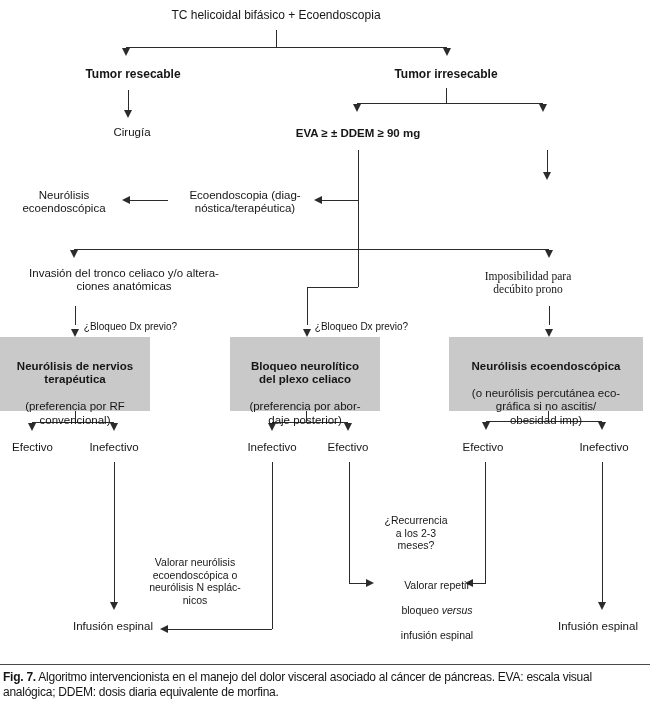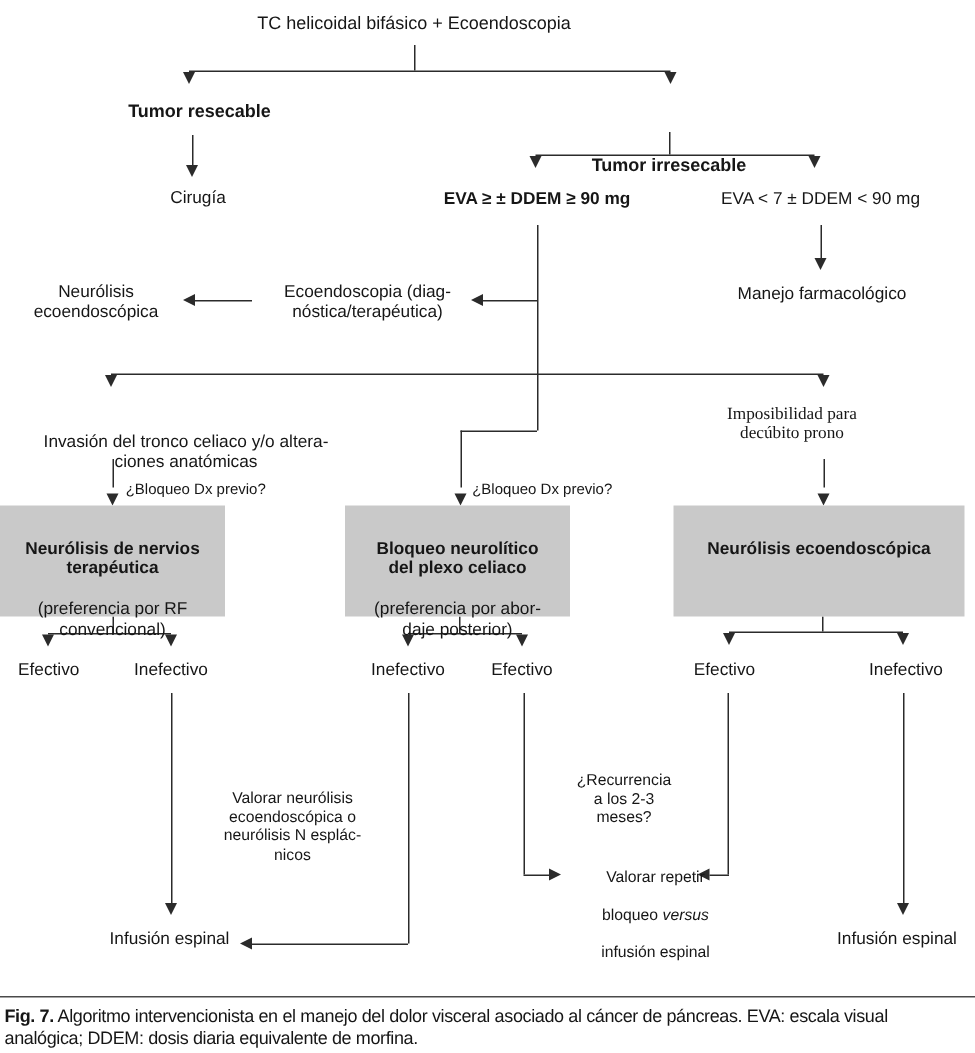--- a/index.html
+++ b/index.html
@@ -103,34 +103,32 @@
   <div class="v" style="left:485px;top:462px;height:121px;"></div>
   <div class="h" style="left:473px;top:583px;width:13px;"></div>
   <div class="al" style="left:465px;top:579px;"></div>
 
   <div class="v" style="left:602px;top:462px;height:140px;"></div>
   <div class="ad" style="left:598px;top:602px;"></div>
 
   <div class="t fs12" style="left:116px;top:9px;width:320px;">TC helicoidal bifásico + Ecoendoscopia</div>
 
   <div class="t fs12 b" style="left:53px;top:68px;width:160px;">Tumor resecable</div>
-  <div class="t fs12 b" style="left:366px;top:68px;width:160px;margin-top:36px;">Tumor irresecable</div>
+  <div class="t fs12 b" style="left:366px;top:68px;width:160px;">Tumor irresecable</div>
 
   <div class="t" style="left:72px;top:126px;width:120px;">Cirugía</div>
   <div class="t" style="left:266px;top:127px;width:184px;font-weight:bold;">EVA ≥ ± DDEM ≥ 90 mg</div>
-  <div class="t" style="left:455px;top:127px;width:184px;">EVA &lt; 7 ± DDEM &lt; 90 mg</div>
 
-  <div class="t" style="left:468px;top:190px;width:160px;">Manejo farmacológico</div>
 
   <div class="t" style="left:4px;top:189px;width:120px;">Neurólisis
 ecoendoscópica</div>
   <div class="t" style="left:175px;top:189px;width:140px;">Ecoendoscopia (diag-
 nóstica/terapéutica)</div>
 
-  <div class="t" style="left:9px;top:267px;width:230px;margin-top:22px;">Invasión del tronco celiaco y/o altera-
+  <div class="t" style="left:9px;top:267px;width:230px;">Invasión del tronco celiaco y/o altera-
 ciones anatómicas</div>
   <div class="t" style="left:448px;top:270px;width:160px;font-family:Liberation Serif, serif;">Imposibilidad para
 decúbito prono</div>
 
   <div class="t sm left" style="left:83px;top:321px;width:95px;">¿Bloqueo Dx previo?</div>
   <div class="t sm left" style="left:314px;top:321px;width:95px;">¿Bloqueo Dx previo?</div>
 
   <div class="box" style="left:0px;top:337px;width:150px;height:74px;">
     <div class="b">Neurólisis de nervios
 terapéutica</div>
@@ -138,30 +136,33 @@
 convencional)</div>
   </div>
   <div class="box" style="left:230px;top:337px;width:150px;height:74px;">
     <div class="b">Bloqueo neurolítico
 del plexo celiaco</div>
     <div>(preferencia por abor-
 daje posterior)</div>
   </div>
   <div class="box" style="left:449px;top:337px;width:194px;height:74px;">
     <div class="b">Neurólisis ecoendoscópica</div>
+    <div>(o neurólisis percutánea eco-
+gráfica si no ascitis/
+obesidad imp)</div>
   </div>
 
   <div class="t" style="left:0px;top:441px;width:65px;">Efectivo</div>
   <div class="t" style="left:75px;top:441px;width:78px;">Inefectivo</div>
   <div class="t" style="left:233px;top:441px;width:78px;">Inefectivo</div>
   <div class="t" style="left:309px;top:441px;width:78px;">Efectivo</div>
   <div class="t" style="left:444px;top:441px;width:78px;">Efectivo</div>
   <div class="t" style="left:565px;top:441px;width:78px;">Inefectivo</div>
 
-  <div class="t md" style="left:135px;top:526px;width:120px;">Valorar neurólisis
+  <div class="t md" style="left:135px;top:556px;width:120px;">Valorar neurólisis
 ecoendoscópica o
 neurólisis N esplác-
 nicos</div>
   <div class="t md" style="left:366px;top:514px;width:100px;">¿Recurrencia
 a los 2-3
 meses?</div>
 
   <div class="t md left" style="left:387px;top:566px;width:100px;">
     <div>Valorar repetir</div>
     <div><span>bloqueo</span> <i>versus</i></div>

